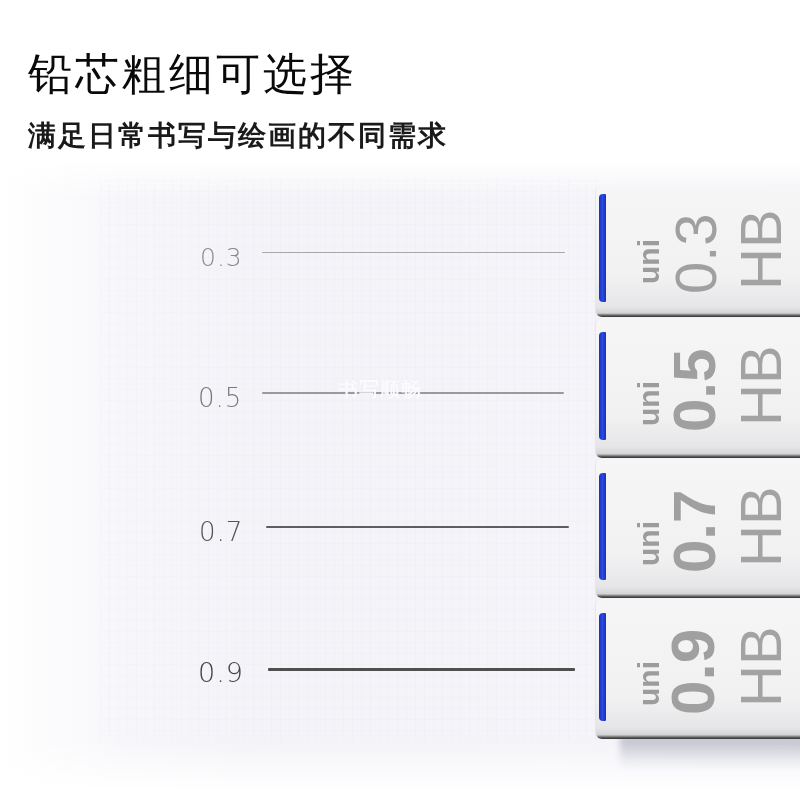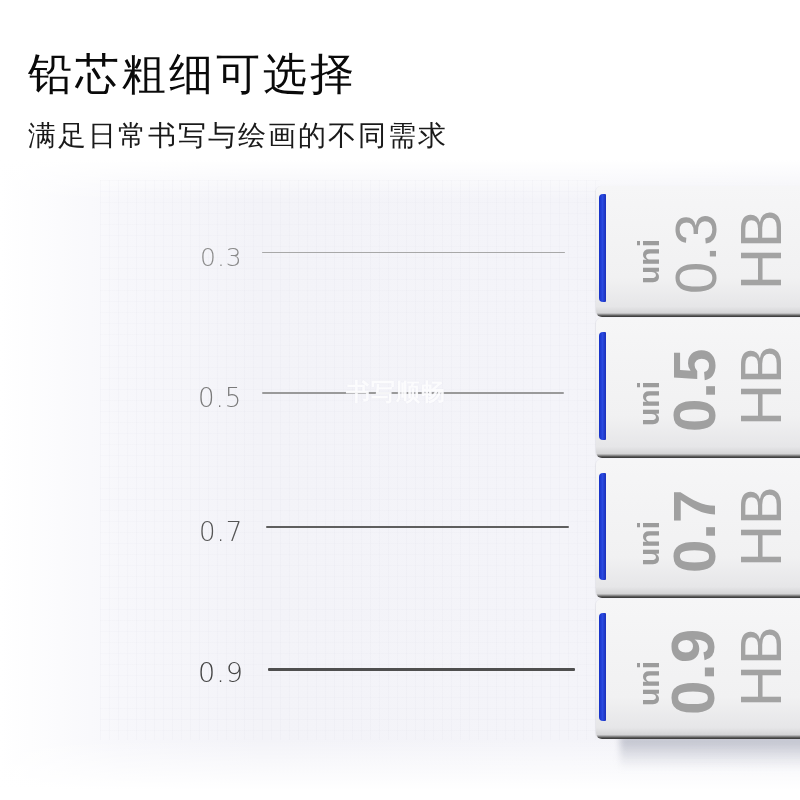--- a/index.html
+++ b/index.html
@@ -23,21 +23,21 @@
       color: #0a0a0a;
       letter-spacing: 3px;
       line-height: 52px;
       margin: 0;
     }
     .subhead {
       position: absolute;
       left: 28px;
       top: 118px;
       font-size: 28px;
-      font-weight: normal;
+      font-weight: bold;
       color: #1a1a1a;
       letter-spacing: 2px;
       line-height: 36px;
       margin: 0;
     }
     .paper {
       position: absolute;
       left: 0;
       top: 160px;
       width: 800px;
@@ -70,23 +70,23 @@
       color: #555;
       line-height: 30px;
       letter-spacing: 1px;
     }
     .sample-line {
       position: absolute;
       border-radius: 1px;
     }
     .watermark {
       position: absolute;
-      left: 346px;
+      left: 338px;
       top: 376px;
-      font-size: 24px;
+      font-size: 20px;
       font-weight: bold;
       color: rgba(255,255,255,0.85);
       letter-spacing: 1px;
       text-shadow: 0 0 1px rgba(220,220,235,0.6);
     }
     .box {
       position: absolute;
       left: 596px;
       width: 220px;
       background: linear-gradient(to bottom, #f6f6f7 0%, #f1f1f2 70%, #e6e6e8 92%, #d4d4d6 97%, #555 99%, #333 100%);

